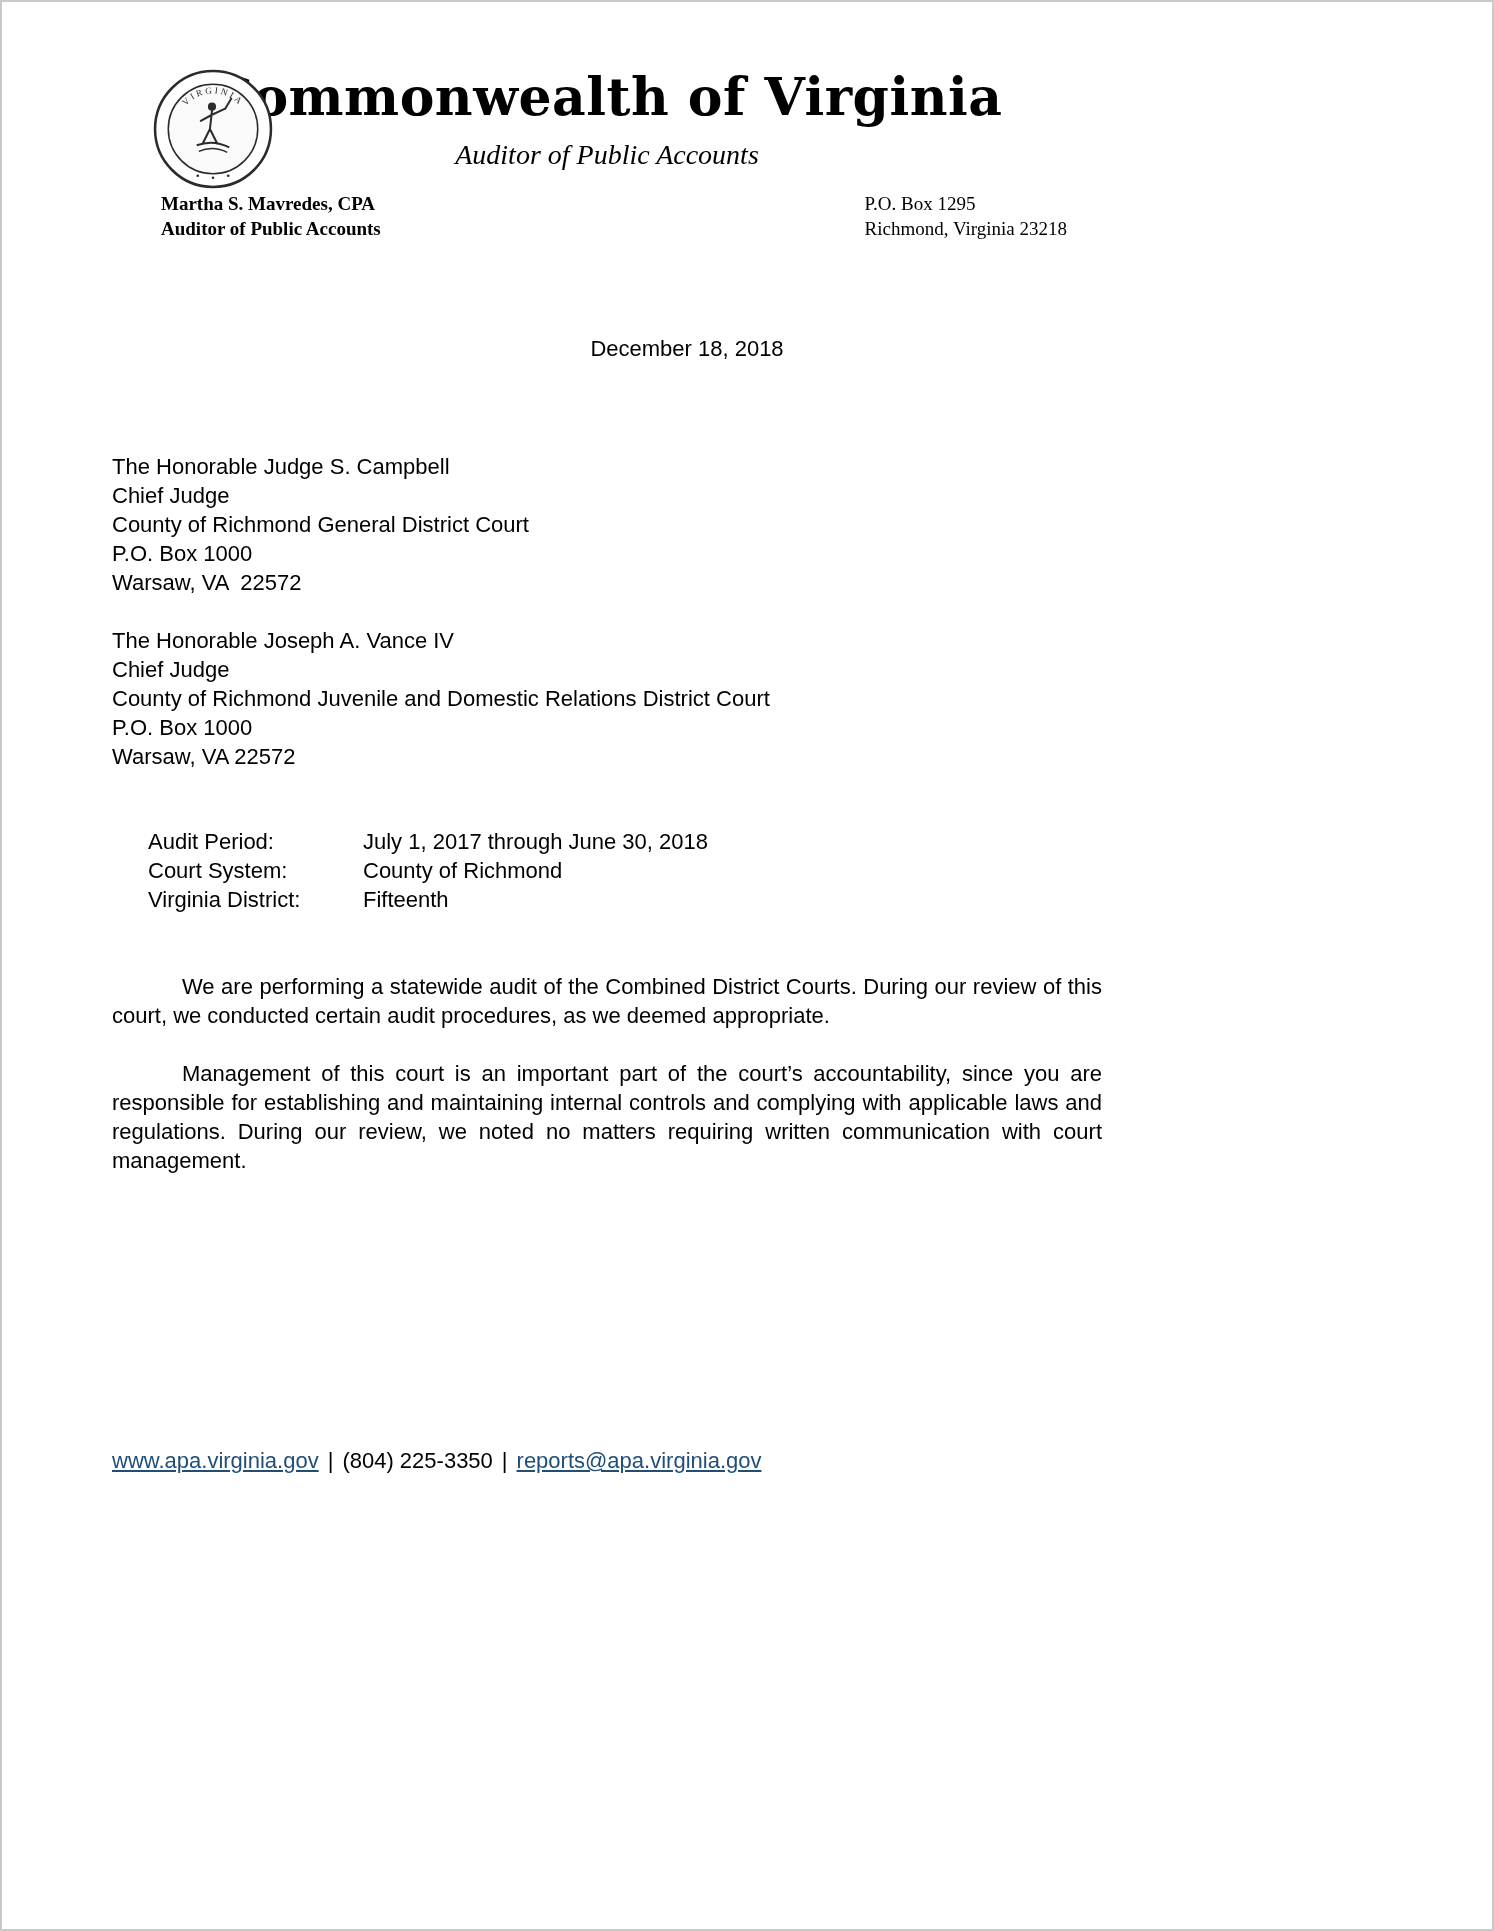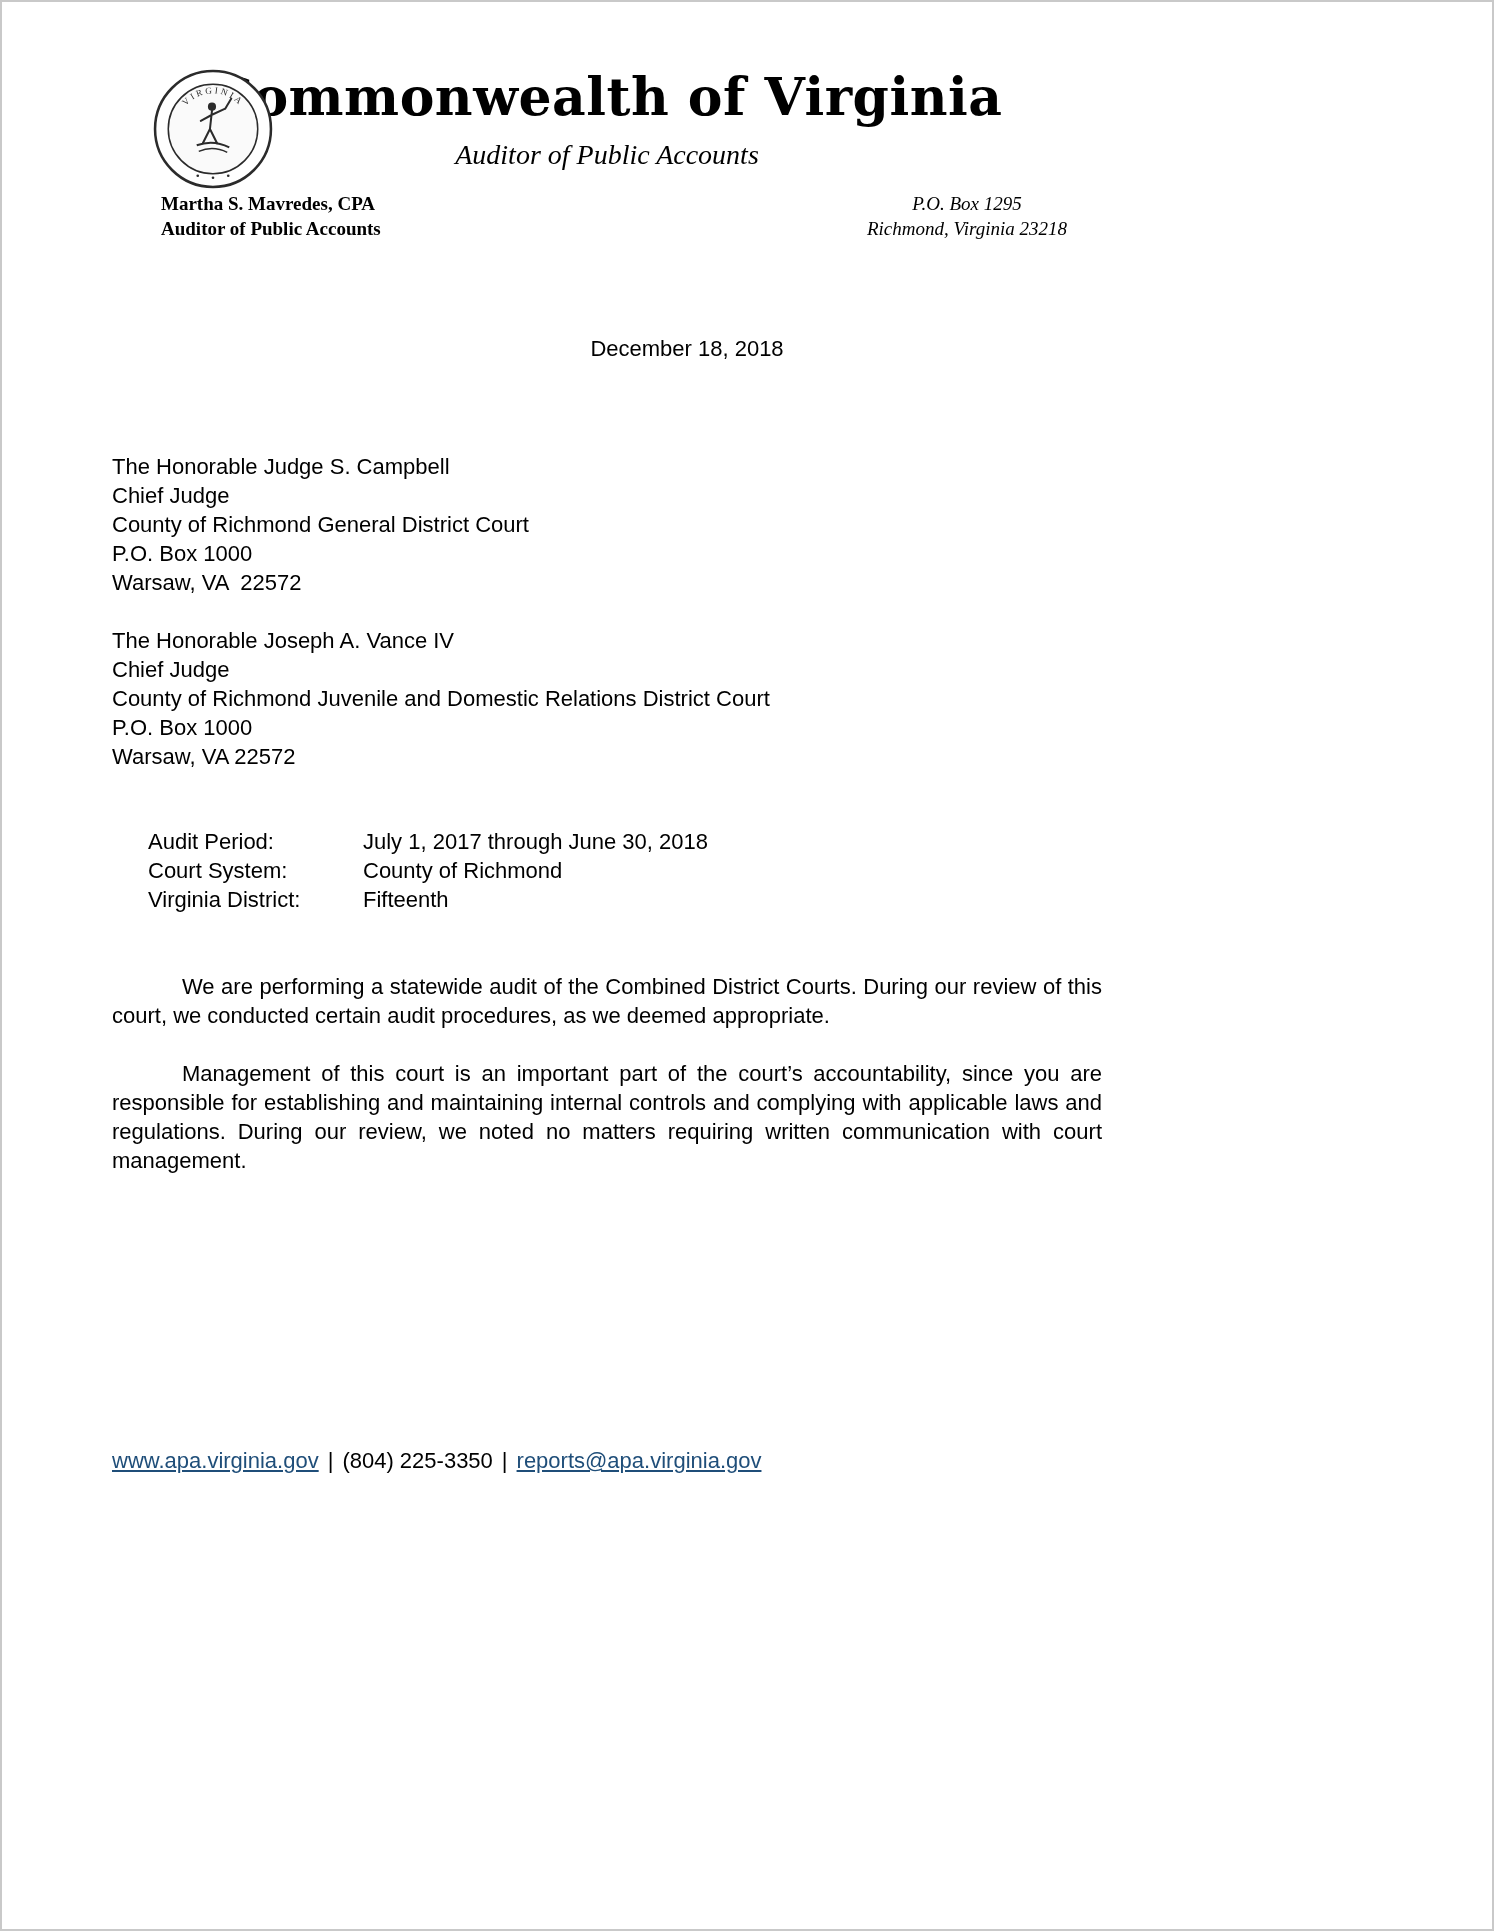--- a/index.html
+++ b/index.html
@@ -52,21 +52,21 @@
   }
   .lh-bottom {
     display: flex;
     justify-content: space-between;
     margin-top: 20px;
     font-family: "Liberation Serif", serif;
     font-size: 19px;
     line-height: 25px;
   }
   .lh-left  { margin-left: 49px; font-weight: bold; }
-  .lh-right { text-align: center; margin-right: 35px; font-style: italic; }
+  .lh-right { text-align: left; margin-right: 35px; }
 
   
   .date-line {
     margin-top: 95px;
     text-align: center;
     font-size: 22px;
     position: relative;
     left: 80px;
   }
   .recipients { margin-top: 90px; }

